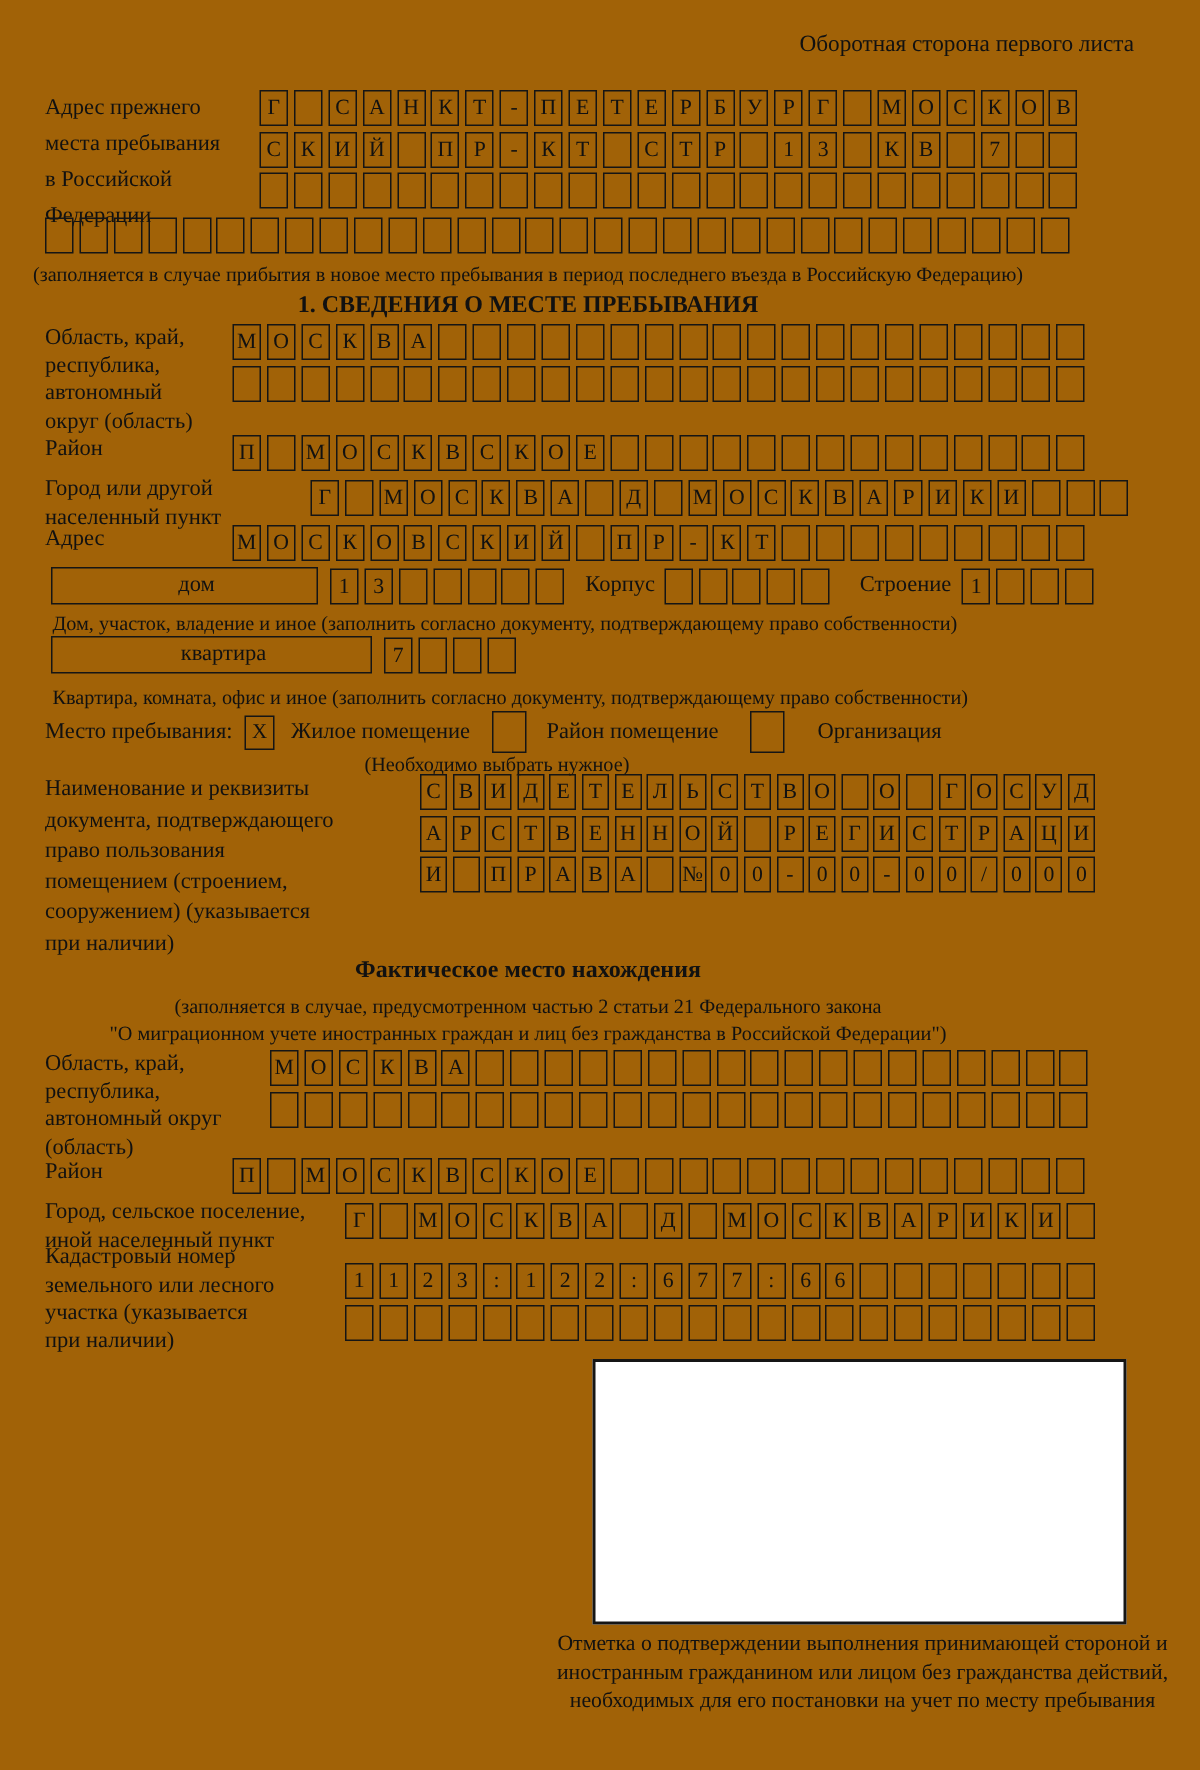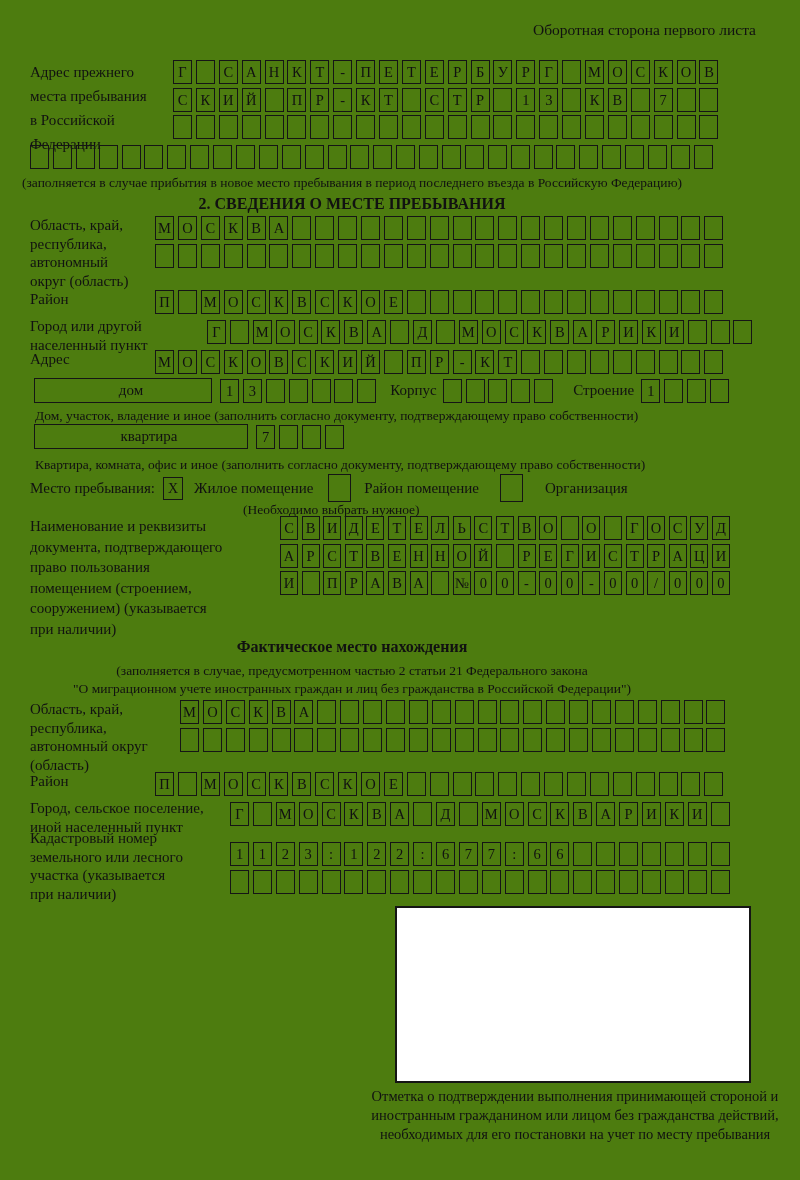--- a/index.html
+++ b/index.html
@@ -1,16 +1,16 @@
 <!DOCTYPE html>
 <html><head>
 <meta charset="utf-8">
 <style>
   html,body{margin:0;padding:0;background:#fff;}
-  .page{position:relative;width:800px;height:1180px;background:#4d7c0f;color:#111;
+  .page{position:relative;width:800px;height:1180px;background:#a16207;color:#111;
         font-family:"Liberation Serif","DejaVu Serif",serif;overflow:hidden;}
   .abs{position:absolute;}
   .f{position:absolute;display:flex;align-items:flex-start;}
   .label{font-size:15px;line-height:18.5px;white-space:pre-line;color:#111;}
   .cells{white-space:nowrap;}
   .boxrow{white-space:nowrap;height:25px;margin-bottom:2.6px;}
   .cell{display:inline-block;box-sizing:content-box;width:17px;height:22px;border:1.5px solid #151515;
         margin-right:3.9px;text-align:center;font-size:14.5px;line-height:22px;vertical-align:top;}
   .cell.sm{width:16px;margin-right:3.6px;}
   .centered{position:absolute;left:0;width:704px;text-align:center;}
@@ -39,21 +39,21 @@
     <div>
       <div class="boxrow"><span class="cell">Г</span><span class="cell"></span><span class="cell">С</span><span class="cell">А</span><span class="cell">Н</span><span class="cell">К</span><span class="cell">Т</span><span class="cell">-</span><span class="cell">П</span><span class="cell">Е</span><span class="cell">Т</span><span class="cell">Е</span><span class="cell">Р</span><span class="cell">Б</span><span class="cell">У</span><span class="cell">Р</span><span class="cell">Г</span><span class="cell"></span><span class="cell">М</span><span class="cell">О</span><span class="cell">С</span><span class="cell">К</span><span class="cell">О</span><span class="cell">В</span></div>
       <div class="boxrow"><span class="cell">С</span><span class="cell">К</span><span class="cell">И</span><span class="cell">Й</span><span class="cell"></span><span class="cell">П</span><span class="cell">Р</span><span class="cell">-</span><span class="cell">К</span><span class="cell">Т</span><span class="cell"></span><span class="cell">С</span><span class="cell">Т</span><span class="cell">Р</span><span class="cell"></span><span class="cell">1</span><span class="cell">3</span><span class="cell"></span><span class="cell">К</span><span class="cell">В</span><span class="cell"></span><span class="cell">7</span><span class="cell"></span><span class="cell"></span></div>
       <div class="boxrow"><span class="cell"></span><span class="cell"></span><span class="cell"></span><span class="cell"></span><span class="cell"></span><span class="cell"></span><span class="cell"></span><span class="cell"></span><span class="cell"></span><span class="cell"></span><span class="cell"></span><span class="cell"></span><span class="cell"></span><span class="cell"></span><span class="cell"></span><span class="cell"></span><span class="cell"></span><span class="cell"></span><span class="cell"></span><span class="cell"></span><span class="cell"></span><span class="cell"></span><span class="cell"></span><span class="cell"></span></div>
     </div>
   </div>
   <div class="boxrow abs" style="top:145px;left:30px;"><span class="cell"></span><span class="cell"></span><span class="cell"></span><span class="cell"></span><span class="cell"></span><span class="cell"></span><span class="cell"></span><span class="cell"></span><span class="cell"></span><span class="cell"></span><span class="cell"></span><span class="cell"></span><span class="cell"></span><span class="cell"></span><span class="cell"></span><span class="cell"></span><span class="cell"></span><span class="cell"></span><span class="cell"></span><span class="cell"></span><span class="cell"></span><span class="cell"></span><span class="cell"></span><span class="cell"></span><span class="cell"></span><span class="cell"></span><span class="cell"></span><span class="cell"></span><span class="cell"></span><span class="cell"></span></div>
 
   <div class="centered caption" style="top:174px;">(заполняется в случае прибытия в новое место пребывания в период последнего въезда в Российскую Федерацию)</div>
 
-  <div class="centered title" style="top:195px;">2. СВЕДЕНИЯ О МЕСТЕ ПРЕБЫВАНИЯ</div>
+  <div class="centered title" style="top:195px;">1. СВЕДЕНИЯ О МЕСТЕ ПРЕБЫВАНИЯ</div>
 
   <div class="f" style="top:216px;left:30px;">
     <div class="label" style="width:125px;">Область, край,
 республика,
 автономный
 округ (область)</div>
     <div>
       <div class="boxrow"><span class="cell">М</span><span class="cell">О</span><span class="cell">С</span><span class="cell">К</span><span class="cell">В</span><span class="cell">А</span><span class="cell"></span><span class="cell"></span><span class="cell"></span><span class="cell"></span><span class="cell"></span><span class="cell"></span><span class="cell"></span><span class="cell"></span><span class="cell"></span><span class="cell"></span><span class="cell"></span><span class="cell"></span><span class="cell"></span><span class="cell"></span><span class="cell"></span><span class="cell"></span><span class="cell"></span><span class="cell"></span><span class="cell"></span></div>
       <div class="boxrow"><span class="cell"></span><span class="cell"></span><span class="cell"></span><span class="cell"></span><span class="cell"></span><span class="cell"></span><span class="cell"></span><span class="cell"></span><span class="cell"></span><span class="cell"></span><span class="cell"></span><span class="cell"></span><span class="cell"></span><span class="cell"></span><span class="cell"></span><span class="cell"></span><span class="cell"></span><span class="cell"></span><span class="cell"></span><span class="cell"></span><span class="cell"></span><span class="cell"></span><span class="cell"></span><span class="cell"></span><span class="cell"></span></div>
     </div>

